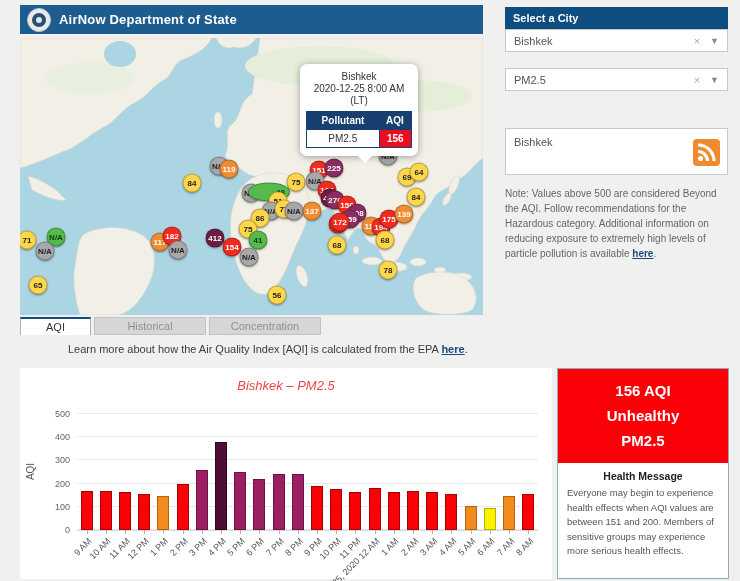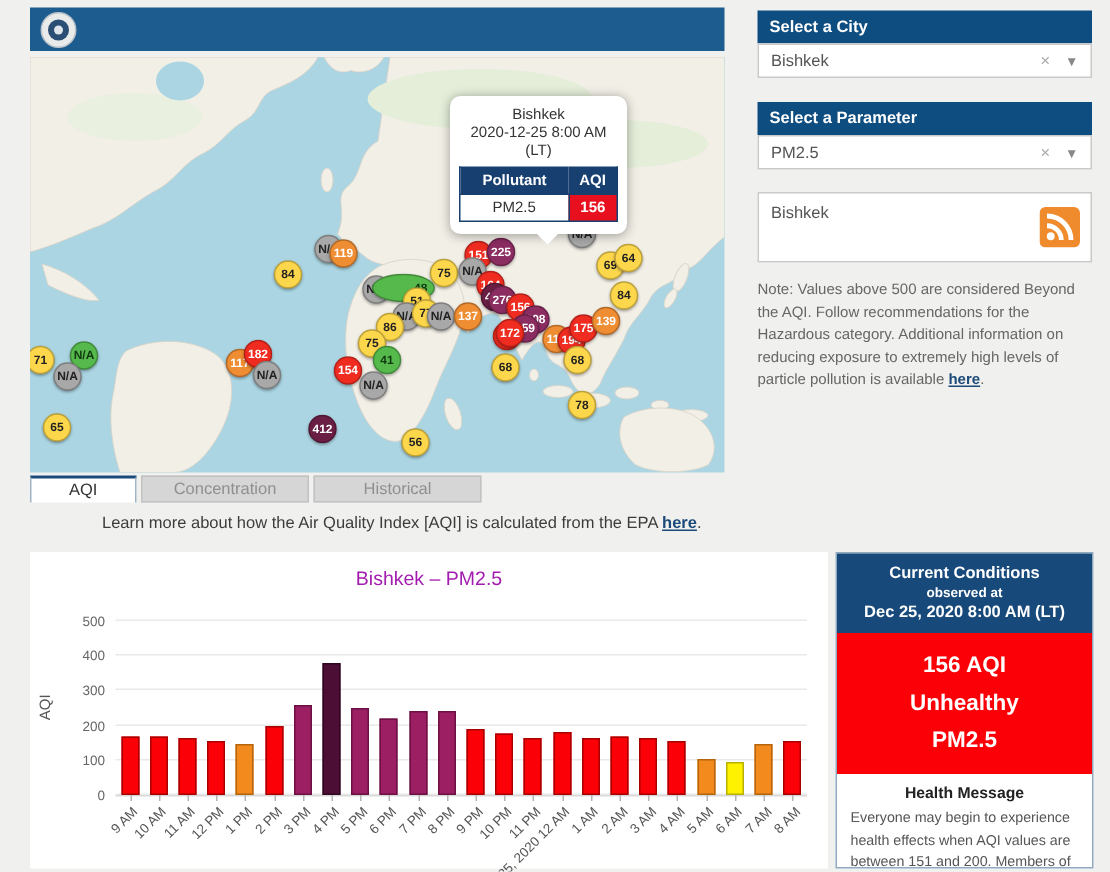--- a/index.html
+++ b/index.html
@@ -50,21 +50,21 @@
   .rgroup{left:505px;width:223px;}
   .sel{background:#fff;border:1px solid #c9c9c9;height:23px;display:flex;align-items:center;font-size:11px;color:#555;padding:0 8px;box-sizing:border-box;cursor:pointer;}
   .sel .clear{margin-left:auto;color:#aaa;font-size:11px;}
   .sel .caret{color:#888;margin-left:10px;font-size:9px;}
   .rssbox{left:505px;top:128px;width:223px;height:47px;background:#fff;border:1px solid #c9c9c9;box-sizing:border-box;padding:7px 8px;font-size:11px;color:#555;}
   .rssbox .rss{position:absolute;right:7px;bottom:6px;cursor:pointer;}
   .note{left:505px;top:186px;width:223px;font-size:10px;color:#666;line-height:15px;}
 
   
   .chart{left:20px;top:368px;width:532px;height:211px;background:#fff;}
-  .chart-title{position:absolute;top:10px;left:0;width:100%;text-align:center;font-size:13px;color:#a21caf;}
+  .chart-title{position:absolute;top:10px;left:0;width:100%;text-align:center;font-size:13px;color:#ef4444;font-style:italic;}
   .ylab{position:absolute;left:2px;top:98px;font-size:10px;color:#555;transform:rotate(-90deg);}
   .plot{position:absolute;left:57px;right:14px;top:46px;bottom:48px;border-bottom:1px solid #d9d9d9;}
   .gline{position:absolute;left:0;right:0;height:1px;background:#e9e9e9;}
   .ytick{position:absolute;right:calc(100% + 7px);font-size:9px;color:#666;transform:translateY(50%);white-space:nowrap;}
   .slots{position:absolute;left:0;right:0;top:0;bottom:0;display:flex;}
   .slot{flex:1;position:relative;display:flex;align-items:flex-end;justify-content:center;}
   .slot::after{content:'';position:absolute;top:100%;left:50%;width:1px;height:4px;background:#b5b5b5;}
   .bar{width:12px;box-sizing:border-box;border:1px solid transparent;}
   .b-red{background:#fb0007;border-color:#a80000;}
   .b-orange{background:#f28a1e;border-color:#b5650c;}
@@ -87,20 +87,21 @@
 </style>
 </head>
 <body>
 
 <div class="abs app-header">
   <div class="seal">
     <div class="seal-inner">
         <div class="seal-core"></div>
       </div>
   </div>
+  <div class="app-title">AirNow Department of State</div>
 </div>
 
 <div class="abs map">
   <svg width="463" height="277" viewBox="0 0 463 277">
     <g fill="#f2efe7" stroke="#d9d5c9" stroke-width="0.6">
 
       <path d="M0,0 L192,0 C186,12 172,18 162,22 C152,26 154,36 144,42 C132,48 128,58 116,64 C102,70 96,84 82,90 C68,98 56,110 42,114 C28,120 12,127 0,130 Z"></path>
 
       <path d="M8,138 C22,142 36,150 46,162 C38,164 24,158 12,152 Z"></path>
 
@@ -150,21 +151,21 @@
       <div class="marker c-orange" style="left: 209px; top: 131px;">119</div>
       <div class="marker c-yellow" style="left: 276px; top: 144px;">75</div>
       <div class="marker c-gray" style="left: 231px; top: 155px;">N/A</div>
       <div class="marker c-green" style="left: 249px; top: 154px; padding-left: 23px;">48</div>
       <div class="marker c-yellow" style="left: 258px; top: 163px;">51</div>
       <div class="marker c-gray" style="left: 251px; top: 173px;">N/A</div>
       <div class="marker c-yellow" style="left: 264px; top: 171px;">77</div>
       <div class="marker c-gray" style="left: 274px; top: 173px;">N/A</div>
       <div class="marker c-yellow" style="left: 240px; top: 180px;">86</div>
       <div class="marker c-yellow" style="left: 228px; top: 191px;">75</div>
-      <div class="marker c-maroon" style="left: 195px; top: 200px; margin-top: 48px;">412</div>
+      <div class="marker c-maroon" style="left: 195px; top: 200px;">412</div>
       <div class="marker c-red" style="left: 168px; top: 209px; margin-left: 44px;">154</div>
       <div class="marker c-green" style="left: 238px; top: 202px;">41</div>
       <div class="marker c-gray" style="left: 229px; top: 219px;">N/A</div>
       <div class="marker c-yellow" style="left: 257px; top: 257px;">56</div>
       <div class="marker c-orange" style="left: 292px; top: 173px;">137</div>
       <div class="marker c-red" style="left: 299px; top: 132px;">151</div>
       <div class="marker c-purple" style="left: 314px; top: 130px;">225</div>
       <div class="marker c-gray" style="left: 295px; top: 143px;">N/A</div>
       <div class="marker c-red" style="left: 307px; top: 152px;">164</div>
       <div class="marker c-maroon" style="left: 310px; top: 160px;">430</div>
@@ -201,37 +202,36 @@
         <td>PM2.5</td>
         <td class="aqi-val">156</td>
       </tr>
     </tbody>
       </table>
   </div>
 </div>
 
 <div class="abs tabs">
   <div class="tab active">AQI</div>
+  <div class="tab inactive">Historical</div>
   <div class="tab inactive">Concentration</div>
-  <div class="tab inactive">Historical</div>
 </div>
 
 <div class="abs learn"><span>Learn more about how the Air Quality Index [AQI] is calculated from the EPA </span><a class="lnk">here</a><span>.</span></div>
 
 <div class="abs rgroup" style="top:7px;">
   <div class="panel-h">Select a City</div>
   <div class="sel">
     <span>Bishkek</span>
     <span class="clear">×</span>
     <span class="caret">▼</span>
   </div>
 </div>
 
 <div class="abs rgroup" style="top:68px;">
-  <div class="panel-h">Select a Parameter</div>
   <div class="sel">
     <span>PM2.5</span>
     <span class="clear">×</span>
     <span class="caret">▼</span>
   </div>
 </div>
 
 <div class="abs rssbox">
   <span>Bishkek</span>
   <span class="rss">
@@ -359,25 +359,20 @@
         </div>
         <div class="slot">
           <div class="bar b-red" style="height: 31.2%;"></div>
           <div class="xlab">8 AM</div>
         </div>
       </div>
   </div>
 </div>
 
 <div class="abs cond">
-  <div class="cond-h">
-    <div class="cond-title">Current Conditions</div>
-    <div class="cond-observed">observed at</div>
-    <div class="cond-date">Dec 25, 2020 8:00 AM (LT)</div>
-  </div>
   <div class="cond-aqi">
     <div>156 AQI</div>
     <div>Unhealthy</div>
     <div>PM2.5</div>
   </div>
   <div class="health">
     <div class="health-title">Health Message</div>
     <div class="health-text">Everyone may begin to experience health effects when AQI values are between 151 and 200. Members of sensitive groups may experience more serious health effects.</div>
   </div>
 </div>

